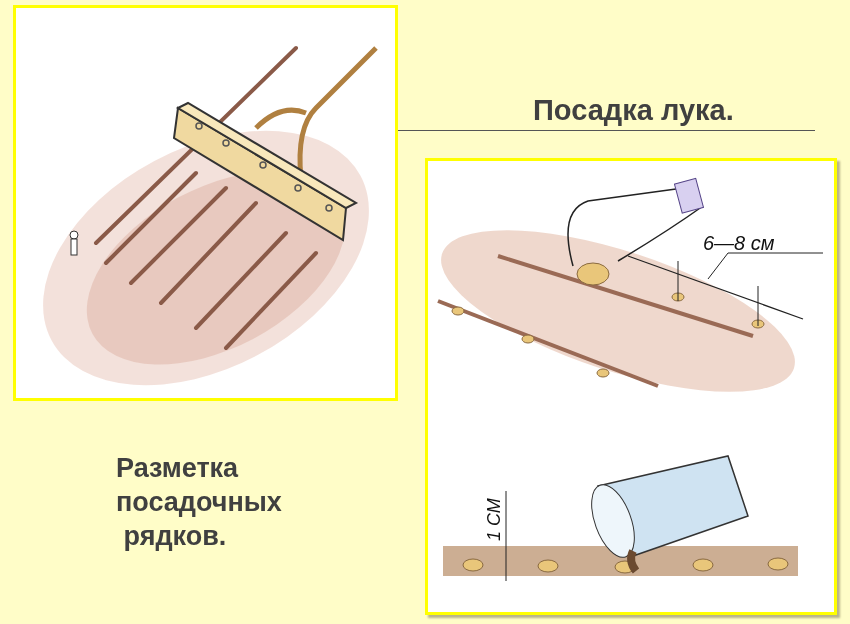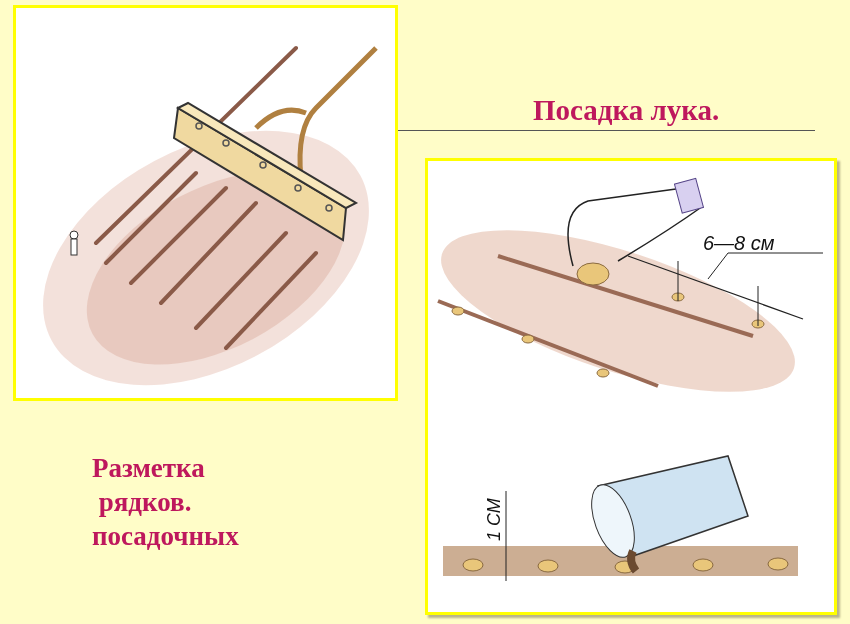--- a/index.html
+++ b/index.html
@@ -1,24 +1,24 @@
 <!DOCTYPE html>
 <html><head>
 <meta charset="utf-8">
 <style>
   html,body{margin:0;padding:0;}
   body{width:850px;height:624px;background:#fffdc8;position:relative;overflow:hidden;font-family:"Liberation Sans",sans-serif;}
   .frame{position:absolute;background:#fff;border:3px solid #ffff00;box-sizing:border-box;}
   #left-frame{left:13px;top:5px;width:385px;height:396px;}
   #right-frame{left:425px;top:158px;width:412px;height:457px;box-shadow:3px 3px 2px #b8b48a;font-style:italic;}
-  .title{position:absolute;color:#be185d;font-weight:bold;font-family:Liberation Serif, serif;}
+  .title{position:absolute;color:#404040;font-weight:bold;}
   #title-main{left:533px;top:94px;font-size:29px;}
   #title-rule{position:absolute;left:398px;top:130px;width:417px;height:1px;background:#555;}
   #caption{left:92px;top:451px;font-size:27px;line-height:34px;}
-  #caption span{display:block;}
+  #caption span{display:block;margin-left:24px;}
   svg{position:absolute;left:0;top:0;}
   .lbl{font-family:"Liberation Sans",sans-serif;fill:#111;}
 </style>
 </head>
 <body>
 
 <div id="left-frame" class="frame">
   <svg width="379" height="390" viewBox="0 0 379 390">
 
     <ellipse cx="190" cy="250" rx="175" ry="110" fill="#e9c9bd" opacity="0.55" transform="rotate(-28 190 250)"></ellipse>
@@ -93,15 +93,15 @@
     <ellipse cx="185" cy="360" rx="18" ry="38" fill="#eef6fb" stroke="#333" transform="rotate(-20 185 360)"></ellipse>
     <path d="M205 390 Q200 400 208 410" stroke="#6b4a30" stroke-width="8" fill="none"></path>
 
     <line x1="78" y1="330" x2="78" y2="420" stroke="#222"></line>
     <text class="lbl" x="0" y="0" font-size="18" transform="translate(72 380) rotate(-90)">1 СМ</text>
   </svg>
 </div>
 
 <div id="caption" class="title">
   <span>Разметка</span>
+  <span>посадочных</span>
   <span style="white-space:pre"> рядков.</span>
-  <span>посадочных</span>
 </div>
 
 </body></html>

